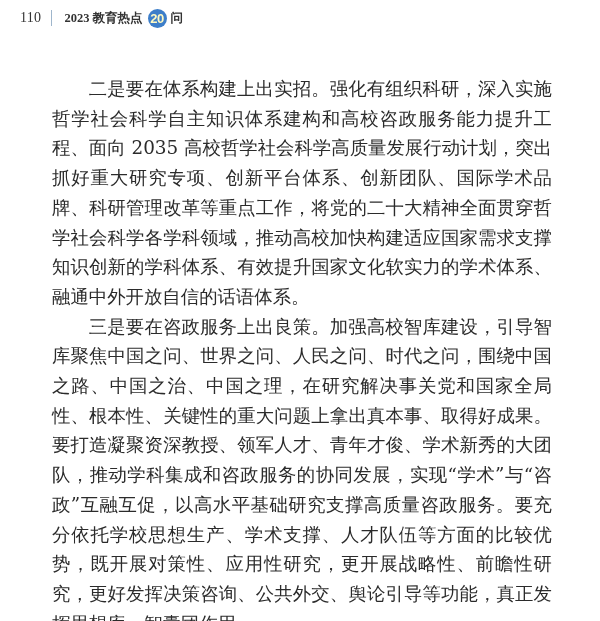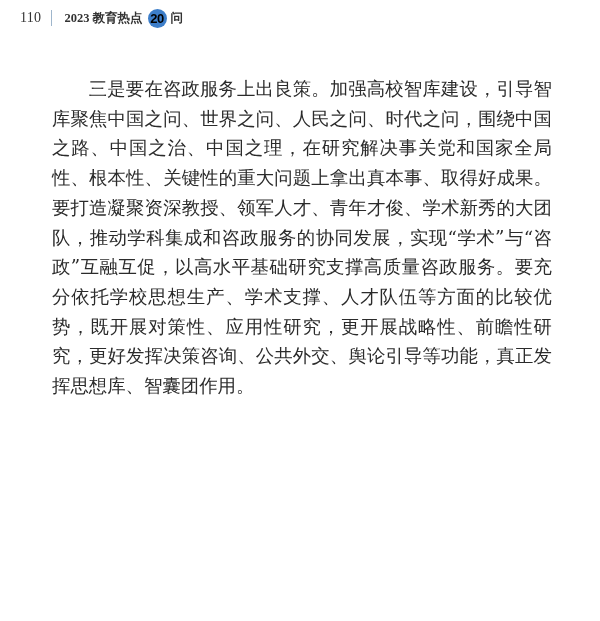--- a/index.html
+++ b/index.html
@@ -45,21 +45,21 @@
       font-weight: bold;
     }
     .badge {
       display: inline-flex;
       align-items: center;
       justify-content: center;
       width: 19px;
       height: 19px;
       border-radius: 50%;
       background: #3d7ec9;
-      color: #000000;
+      color: #fef9c3;
       font-family: "Liberation Sans", "DejaVu Sans", sans-serif;
       font-size: 13px;
       font-weight: bold;
       margin: 0 4px 0 5px;
       letter-spacing: -0.5px;
     }
     .book-title .wen {
       font-weight: bold;
     }
     .content {
@@ -87,14 +87,15 @@
   <span class="page-num">110</span>
   <span class="divider"></span>
   <span class="book-title">
     <span class="t">2023 教育热点</span>
     <span class="badge">20</span>
     <span class="wen">问</span>
   </span>
 </div>
 
 <div class="content">
+  <p class="indent">二是要在体系构建上出实招。强化有组织科研，深入实施哲学社会科学自主知识体系建构和高校咨政服务能力提升工程、面向 2035 高校哲学社会科学高质量发展行动计划，突出抓好重大研究专项、创新平台体系、创新团队、国际学术品牌、科研管理改革等重点工作，将党的二十大精神全面贯穿哲学社会科学各学科领域，推动高校加快构建适应国家需求支撑知识创新的学科体系、有效提升国家文化软实力的学术体系、融通中外开放自信的话语体系。</p>
   <p class="indent">三是要在咨政服务上出良策。加强高校智库建设，引导智库聚焦中国之问、世界之问、人民之问、时代之问，围绕中国之路、中国之治、中国之理，在研究解决事关党和国家全局性、根本性、关键性的重大问题上拿出真本事、取得好成果。要打造凝聚资深教授、领军人才、青年才俊、学术新秀的大团队，推动学科集成和咨政服务的协同发展，实现“学术”与“咨政”互融互促，以高水平基础研究支撑高质量咨政服务。要充分依托学校思想生产、学术支撑、人才队伍等方面的比较优势，既开展对策性、应用性研究，更开展战略性、前瞻性研究，更好发挥决策咨询、公共外交、舆论引导等功能，真正发挥思想库、智囊团作用。</p>
 </div>
 
 </body></html>

